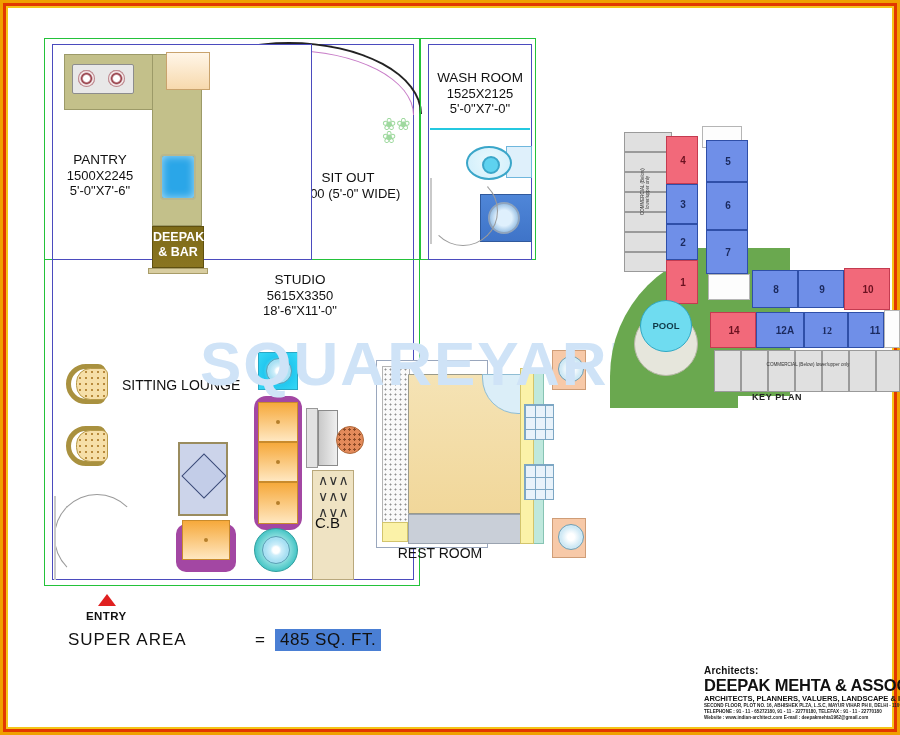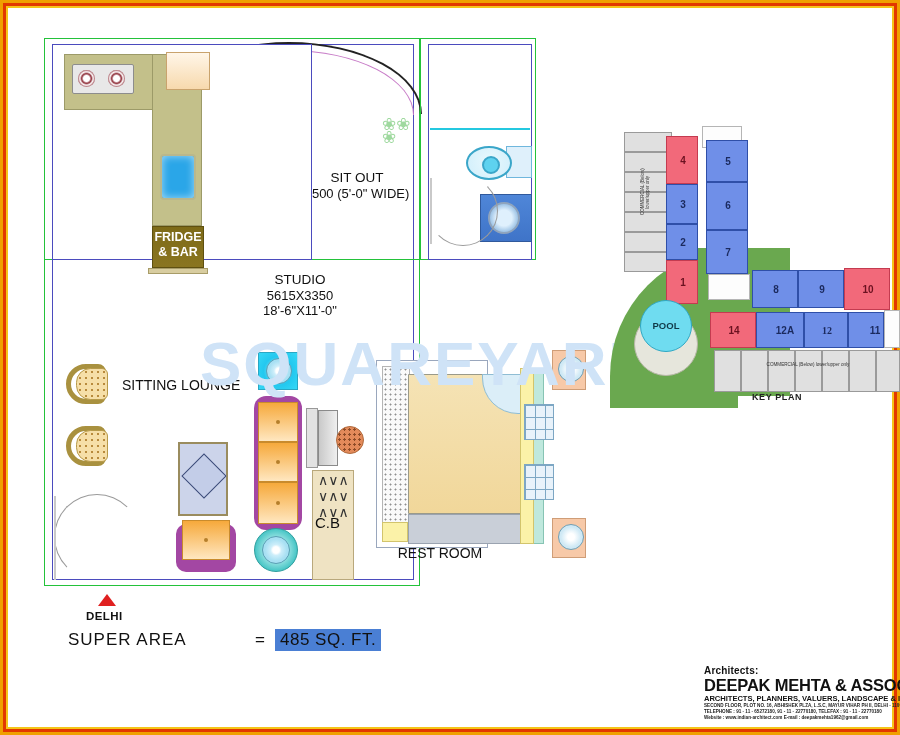--- a/index.html
+++ b/index.html
@@ -162,43 +162,53 @@
       <div class="archLine" style="left:126px;top:14px;width:262px;height:70px;"></div>
       <div class="archPink" style="left:132px;top:22px;width:250px;height:64px;"></div>
       <div class="plant" style="left:78px;top:90px;">❀❀<br>❀</div>
       <div class="plant" style="left:352px;top:90px;">❀❀<br>❀</div>
 
       <div class="swingfr" style="left:196px;top:96px;width:52px;height:6px;"></div>
       <div class="swingfr" style="left:196px;top:208px;width:52px;height:6px;"></div>
       <div class="swingbar" style="left:220px;top:96px;width:3px;height:118px;"></div>
       <div class="swing" style="left:204px;top:104px;width:34px;height:102px;"></div>
 
-      <div class="roomLabel" style="left:252px;top:142px;width:150px;">
+      <div class="roomLabel" style="left:243px;top:142px;width:150px;">
         <div>SIT OUT</div>
         <div class="l2">1500 (5'-0" WIDE)</div>
       </div>
 
       <div class="blueWall whiteFill" style="left:22px;top:16px;width:260px;height:216px;"></div>
       <div class="counter" style="left:34px;top:26px;width:138px;height:56px;"></div>
       <div class="counter" style="left:122px;top:26px;width:50px;height:172px;"></div>
       <div class="hob" style="left:42px;top:36px;width:62px;height:30px;"></div>
       <div class="burner" style="left:48px;top:42px;width:17px;height:17px;"></div>
       <div class="burner" style="left:78px;top:42px;width:17px;height:17px;"></div>
       <div class="panel" style="left:136px;top:24px;width:44px;height:38px;"></div>
       <div class="sinkbox" style="left:130px;top:126px;width:36px;height:46px;"></div>
 
       <div class="fridge" style="left:122px;top:198px;width:52px;height:42px;">
-        <span>FRIDGE</span><br>
+        <span>DEEPAK</span><br>
         <span>&amp; BAR</span>
       </div>
       <div class="fridgeBase" style="left:118px;top:240px;width:60px;height:6px;"></div>
 
+      <div class="roomLabel" style="left:20px;top:124px;width:100px;">
+        <div>PANTRY</div>
+        <div class="l2">1500X2245</div>
+        <div class="l2">5'-0"X7'-6"</div>
+      </div>
 
       <div class="greenOuter" style="left:390px;top:10px;width:116px;height:222px;"></div>
       <div class="blueWall whiteFill" style="left:398px;top:16px;width:104px;height:216px;"></div>
+      <div class="roomLabel" style="left:394px;top:42px;width:112px;">
+        <div>WASH ROOM</div>
+        <div class="l2">1525X2125</div>
+        <div class="l2">5'-0"X7'-0"</div>
+      </div>
       <div class="cyanLine" style="left:400px;top:100px;width:100px;"></div>
       <div class="cistern" style="left:476px;top:118px;width:26px;height:32px;"></div>
       <div class="toilet" style="left:436px;top:118px;width:46px;height:34px;"></div>
       <div class="toiletSeat" style="left:452px;top:128px;width:14px;height:14px;"></div>
       <div class="washer" style="left:450px;top:166px;width:52px;height:48px;"></div>
       <div class="washerDrum" style="left:458px;top:174px;width:32px;height:32px;"></div>
       <div class="doorArc" style="left:398px;top:148px;width:70px;height:70px;border-color:transparent #9a9a9a #9a9a9a transparent;"></div>
       <div class="doorLeaf" style="left:400px;top:150px;width:2px;height:66px;"></div>
 
       <div class="roomLabel" style="left:190px;top:244px;width:160px;">
@@ -262,21 +272,21 @@
       <div class="nightstand" style="left:522px;top:322px;width:34px;height:40px;"></div>
       <div class="bedsideLamp" style="left:528px;top:328px;width:24px;height:24px;"></div>
       <div class="nightstand" style="left:522px;top:490px;width:34px;height:40px;"></div>
       <div class="bedsideLamp" style="left:528px;top:496px;width:24px;height:24px;"></div>
 
       <div class="roomLabel" style="left:350px;top:518px;width:120px;font-size:14px;">
         <div>REST ROOM</div>
       </div>
 
       <div class="entryTri" style="left:68px;top:566px;"></div>
-      <div class="entryTxt" style="left:56px;top:582px;">DELHI</div>
+      <div class="entryTxt" style="left:56px;top:582px;">ENTRY</div>
     </div>
 
     <div id="wm">SQUAREYARDS</div>
 
     <div id="superArea">SUPER  AREA</div>
     <div id="eqSign">=</div>
     <div id="areaVal">485 SQ. FT.</div>
 
     <div id="keyplan">
 

